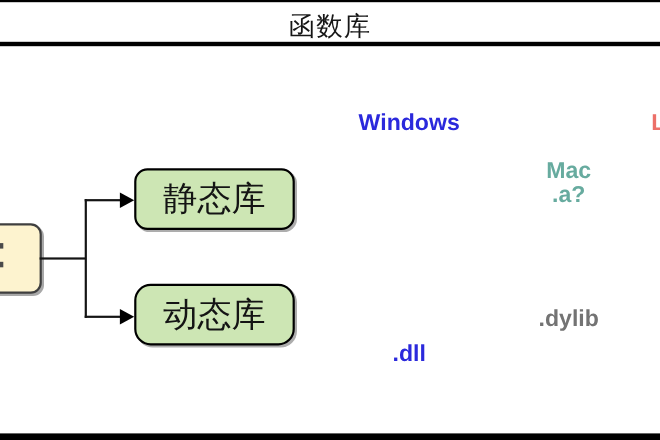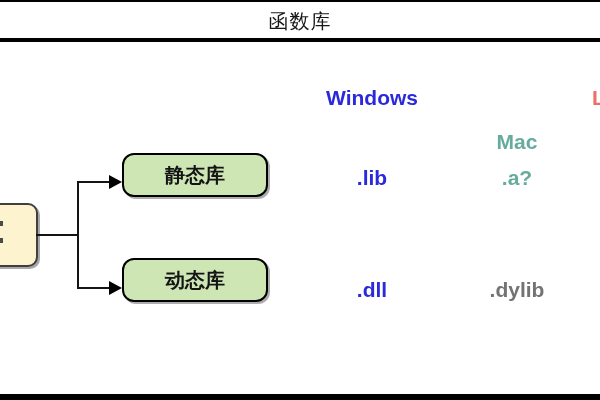--- a/index.html
+++ b/index.html
@@ -9,39 +9,39 @@
   }
   
   .rule { position:absolute; left:0; width:600px; background:#000; }
   .rule.top    { top:0;    height:2px; }
   .rule.title  { top:38px; height:4px; }
   .rule.bottom { top:394px; height:6px; }
 
   
   .diagram-title {
     position:absolute; top:8px; left:0; width:600px; text-align:center;
-    font-size:20px; color:#161616; letter-spacing:1px;
+    font-size:24px; color:#161616; letter-spacing:1px;
   }
 
   
   .node {
     position:absolute; display:flex; align-items:center; justify-content:center;
     border:2px solid #000; box-sizing:border-box;
   }
   .node.root {
     left:-34px; top:203px; width:72px; height:64px; border-radius:10px;
     border-color:#3f3f3f; box-shadow:2px 2px 0 #a8a8a8;
   }
   .node.green {
-    left:122px; width:146px; height:44px; border-radius:12px;
+    left:122px; width:146px; height:56px; border-radius:12px;
     box-shadow:2px 2px 0 #adadad;
-    font-size:20px; font-weight:700; color:#141414;
+    font-size:31px; font-weight:400; color:#141414;
   }
   .node.static  { top:153px; }
-  .node.dynamic { top:258px; }
+  .node.dynamic { top:258px;border-radius:15px; }
 
   
   .frag { position:absolute; left:0; width:3px; height:5px; background:#4a4a4a; }
   .frag.f1 { top:221px; }
   .frag.f2 { top:238px; }
 
   
   .conn { position:absolute; background:#141414; }
   .conn.h1 { left:36px; top:234px; width:42px; height:2px; }
   .conn.v  { left:77px; top:181px; width:2px;  height:108px; }
@@ -57,21 +57,21 @@
   .arrow.a2 { left:109px; top:281px; }
 
   
   .lbl {
     position:absolute; font-weight:700; font-size:21px;
     text-align:center; white-space:nowrap;
   }
   .col-win { left:312px; width:120px; }
   .col-mac { left:462px; width:110px; }
   .col-lin { left:592px; width:90px; text-align:left; }
-  .row-hdr { top:86px; }
+  .row-hdr { top:100px; }
   .row-1   { top:166px; }
   .row-2   { top:278px; }
 </style>
 </head>
 <body>
 
 <div id="stage">
 
   <div class="rule top"></div>
   <div class="diagram-title">函数库</div>
@@ -93,18 +93,17 @@
     <span>静态库</span>
   </div>
   <div class="node green dynamic" style="background: rgb(205, 230, 180);">
     <span>动态库</span>
   </div>
 
   <div class="lbl col-win row-hdr" style="color: rgb(43, 41, 220);">Windows</div>
   <div class="lbl col-mac row-hdr" style="color: rgb(103, 171, 159); margin-top: 44px;">Mac</div>
   <div class="lbl col-lin row-hdr" style="color: rgb(236, 112, 105);">Linux</div>
 
-  <div class="lbl col-win row-1" style="color: rgb(43, 41, 220);">.lib</div>
   <div class="lbl col-mac row-1" style="color: rgb(103, 171, 159);">.a?</div>
-  <div class="lbl col-win row-2" style="color: rgb(43, 41, 220);">.dll</div>
+  <div class="lbl col-win row-2" style="color: rgb(43, 41, 220); margin-top: 32px;">.dll</div>
   <div class="lbl col-mac row-2" style="color: #737373;">.dylib</div>
 
 </div>
 
 </body></html>

